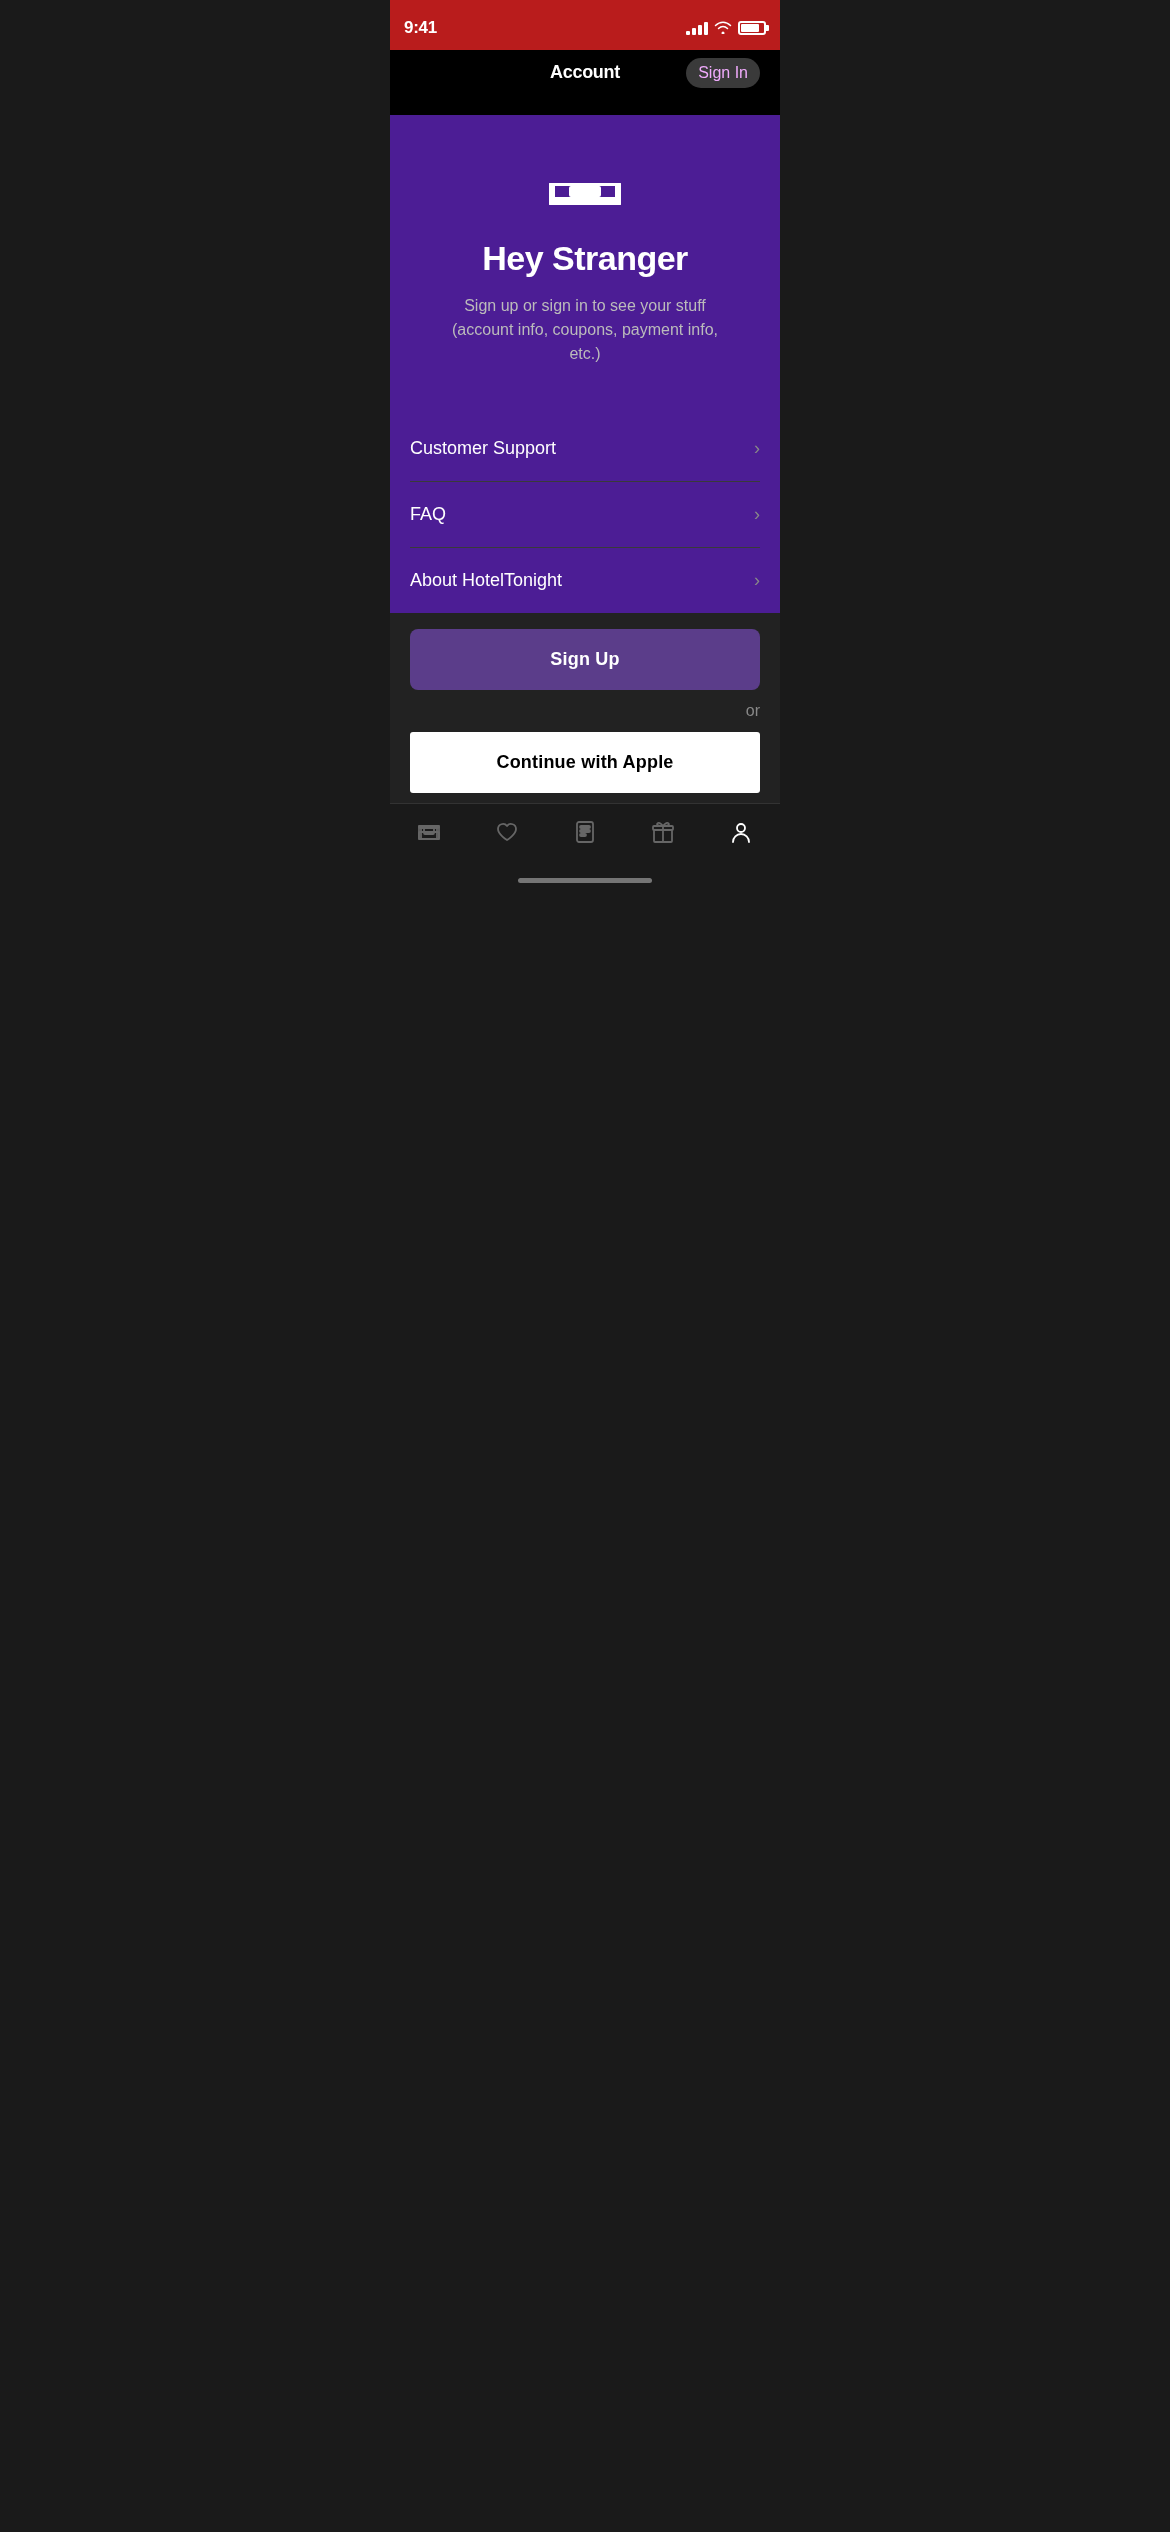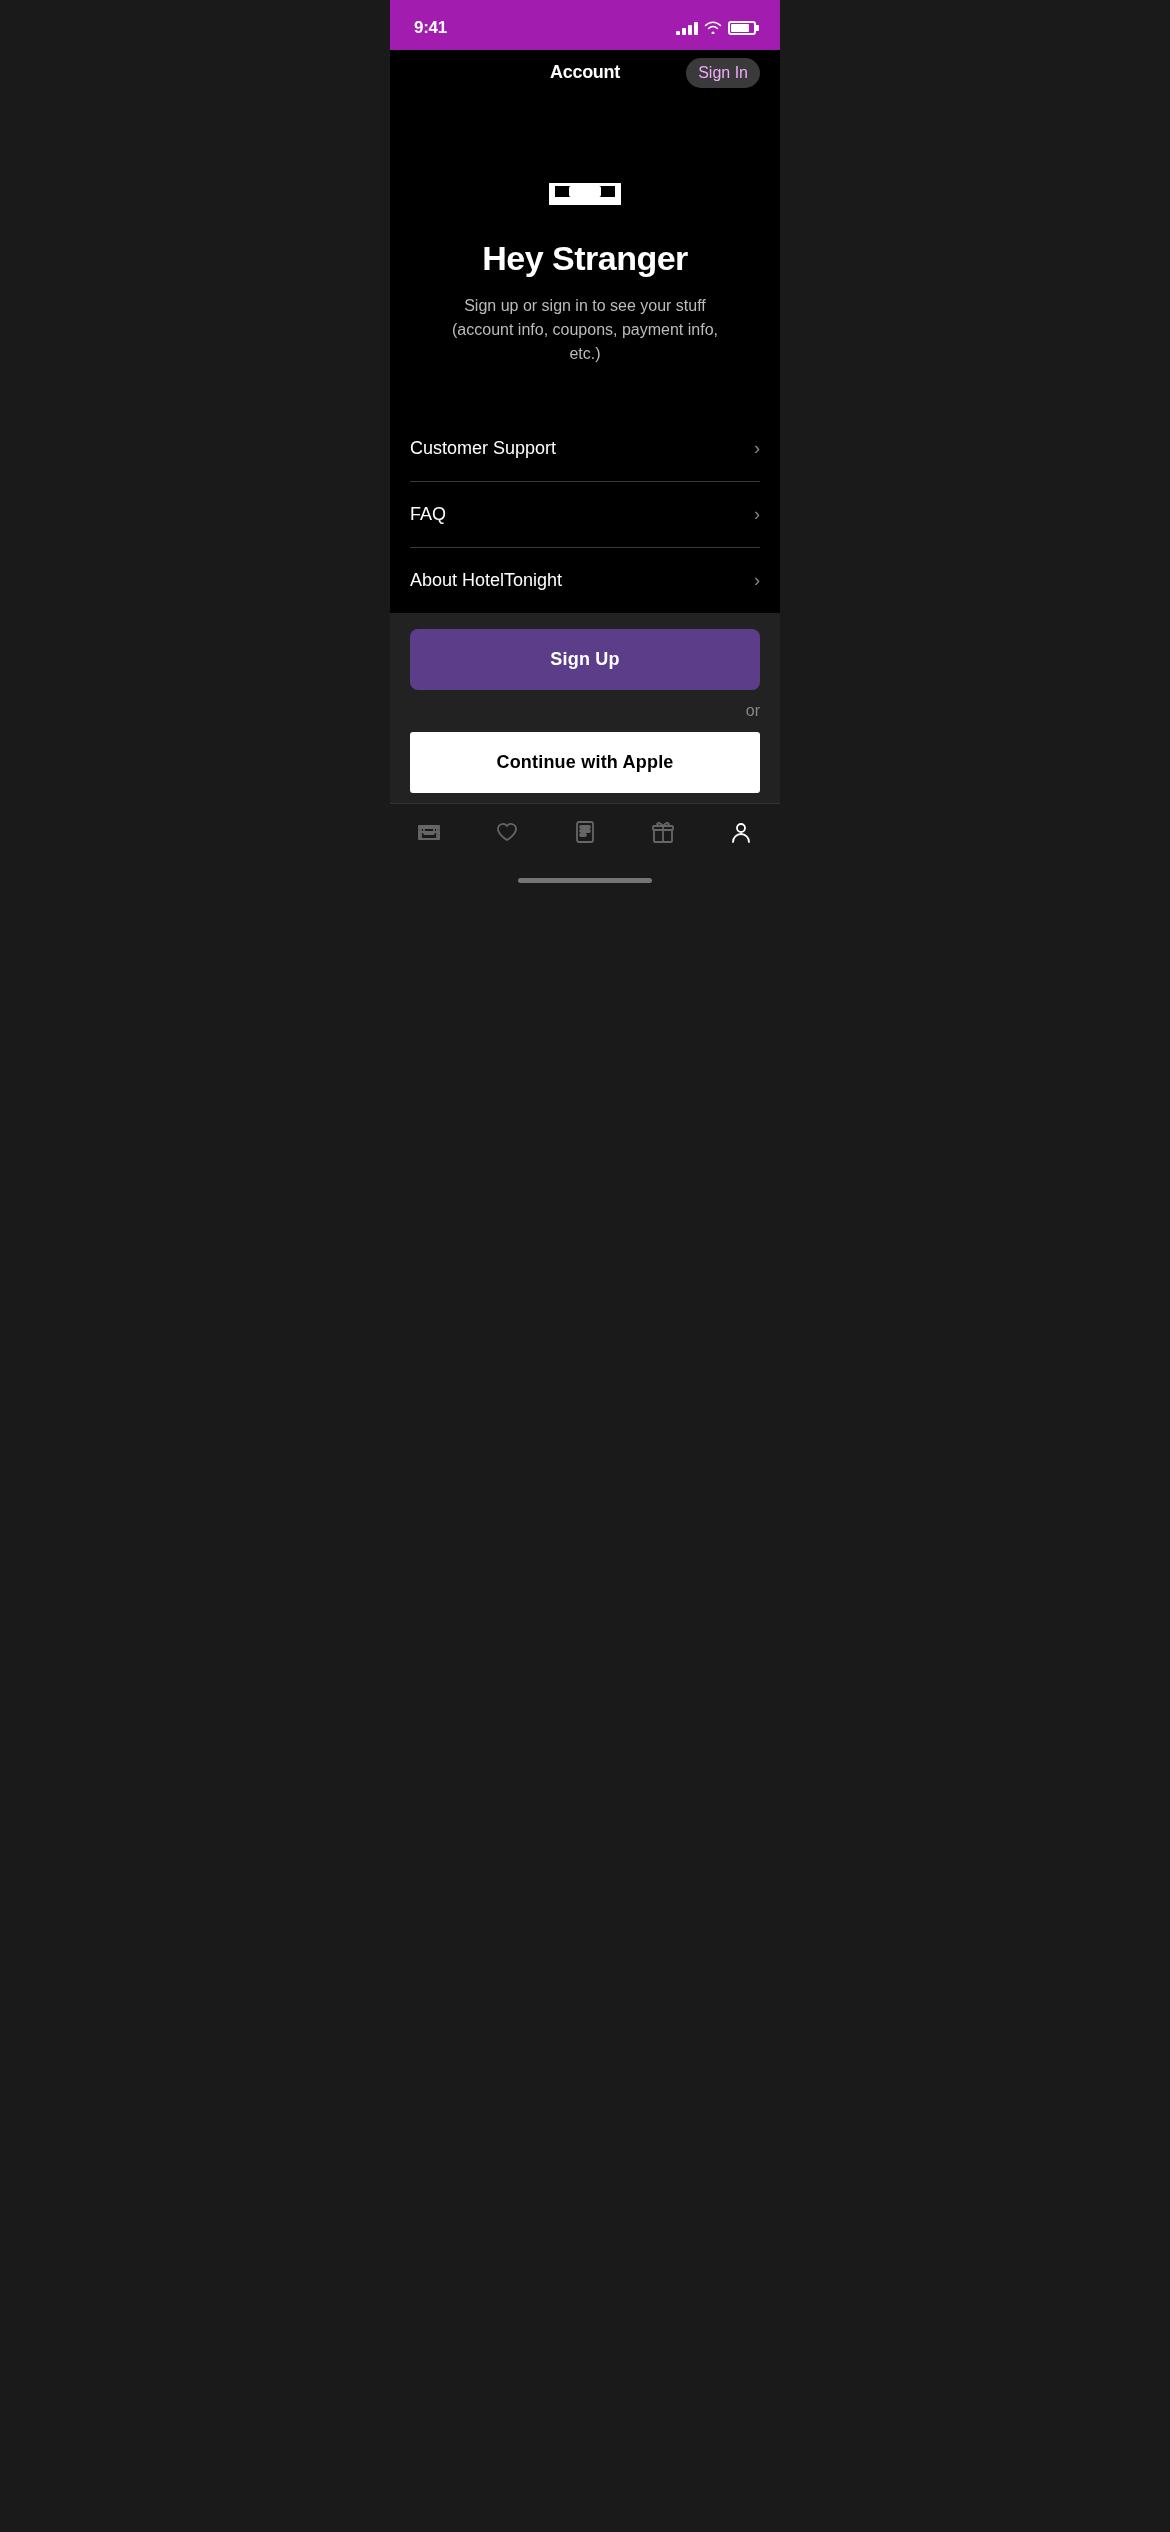--- a/index.html
+++ b/index.html
@@ -17,25 +17,25 @@
       width: 390px;
       min-height: 844px;
       margin: 0 auto;
       display: flex;
       flex-direction: column;
       overflow-x: hidden;
     }
 
     
     .status-bar {
-      background: #a21caf;
+      background: #b91c1c;
       display: flex;
       justify-content: space-between;
       align-items: center;
-      padding: 14px 24px 8px;
+      padding: 14px 14px 8px;
       height: 50px;
     }
 
     .status-time {
       font-size: 17px;
       font-weight: 600;
       color: #ffffff;
       letter-spacing: -0.3px;
     }
 
@@ -122,21 +122,21 @@
       color: #f0abfc;
       background: #3a3a3a;
       padding: 6px 12px;
       border-radius: 20px;
       cursor: pointer;
     }
 
     
     .main-content {
       flex: 1;
-      background: #000000;
+      background: #4c1d95;
       display: flex;
       flex-direction: column;
       padding: 0;
     }
 
     
     .hero-section {
       display: flex;
       flex-direction: column;
       align-items: center;

